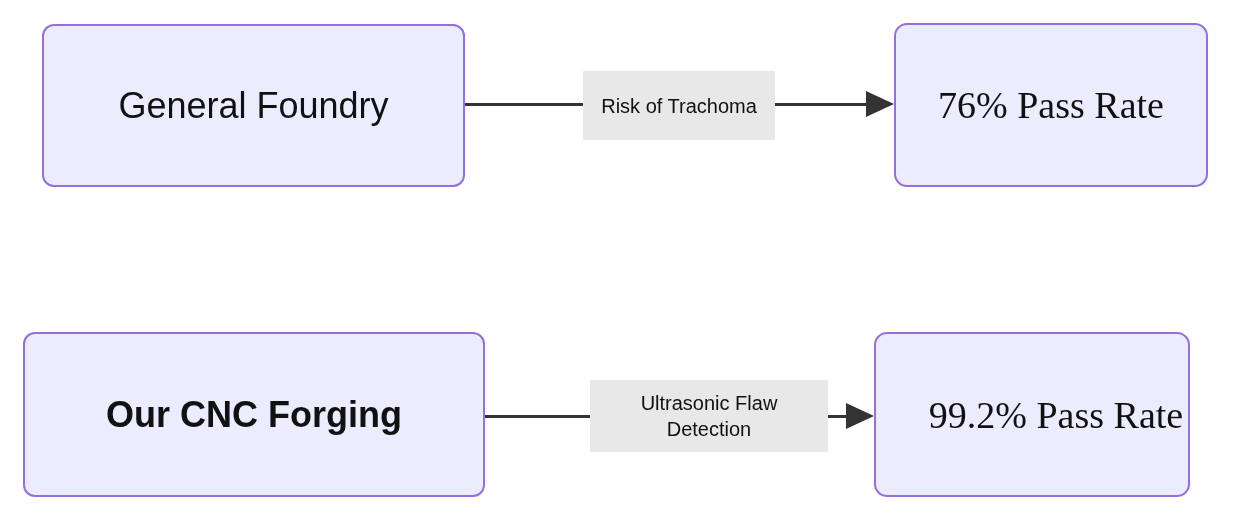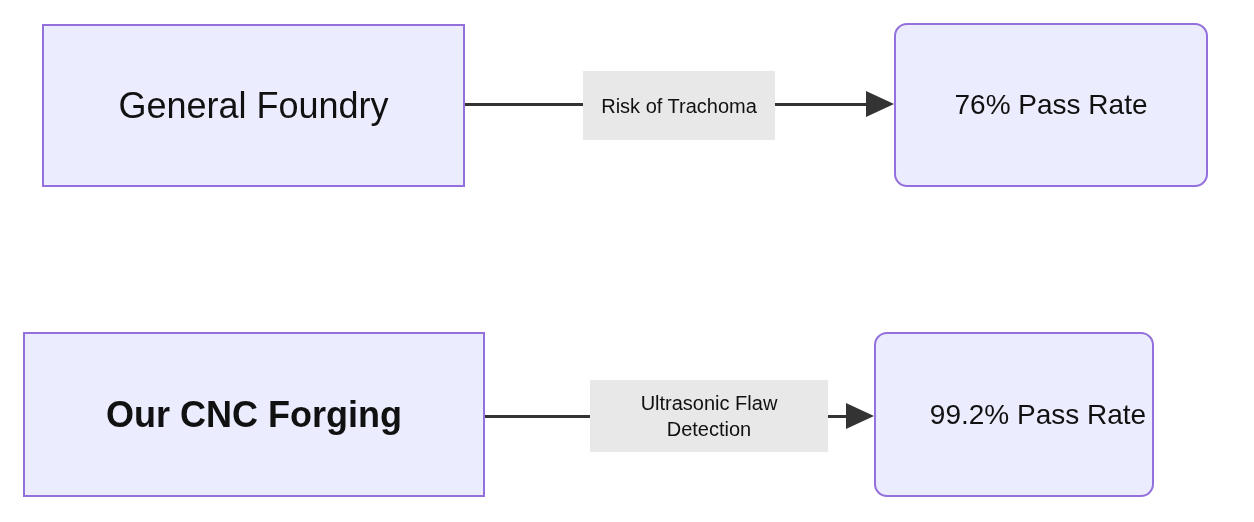--- a/index.html
+++ b/index.html
@@ -20,27 +20,27 @@
     box-sizing: border-box;
     background: #ECECFF;
     border: 2px solid #9370DB;
     color: #111111;
     display: flex;
     align-items: center;
     justify-content: center;
     text-align: center;
     white-space: nowrap;
   }
-  .node.rect { border-radius: 0; font-size: 36px; }
-  .node.round { border-radius: 13px; font-size: 28px; }
+  .node.rect { border-radius: 12px; font-size: 36px; }
+  .node.round { border-radius: 13px; font-size: 38px; font-family: Liberation Serif, serif; }
 
   .n1 { left: 42px;  top: 24px;  width: 423px; height: 163px; }
   .n2 { left: 894px; top: 23px;  width: 314px; height: 164px; }
   .n3 { left: 23px;  top: 332px; width: 462px; height: 165px; font-weight: bold; }
-  .n4 { left: 874px; top: 332px; width: 280px; height: 165px; padding-left: 48px; }
+  .n4 { left: 874px; top: 332px; width: 316px; height: 165px; padding-left: 48px; }
 
   .edge-line {
     position: absolute;
     height: 3px;
     background: #333333;
   }
   .e1 { left: 465px; top: 103px; width: 415px; }
   .e2 { left: 485px; top: 415px; width: 375px; }
 
   .arrowhead {

